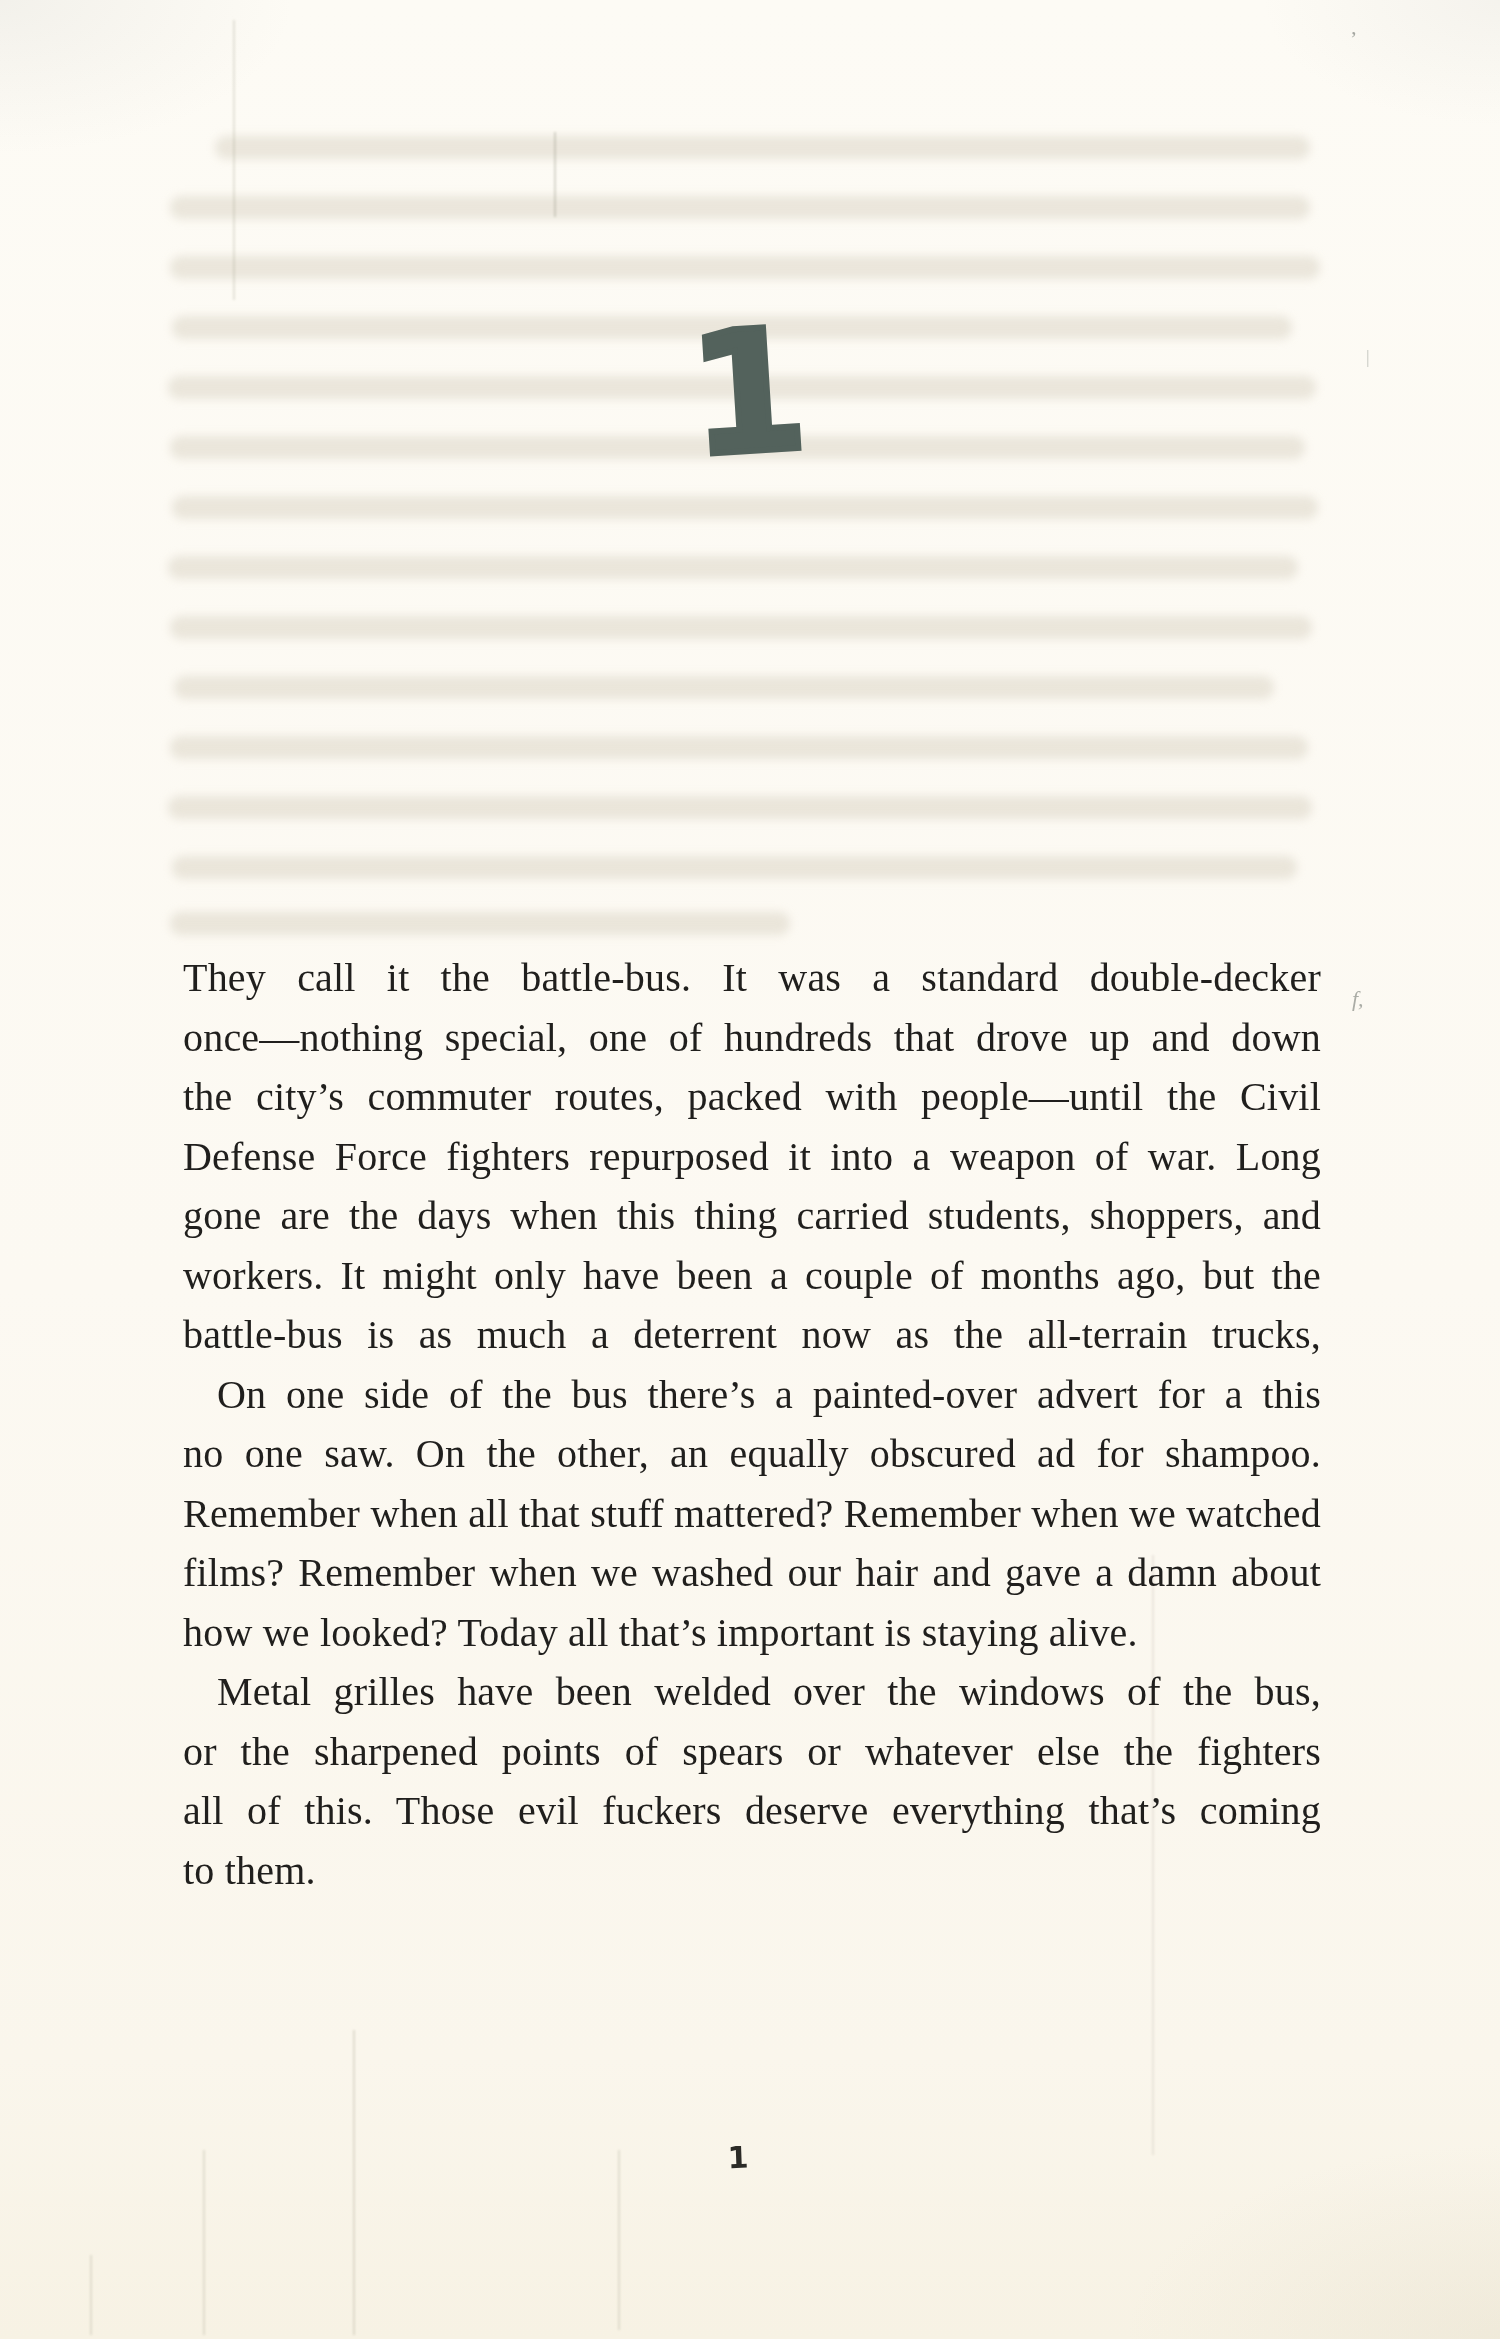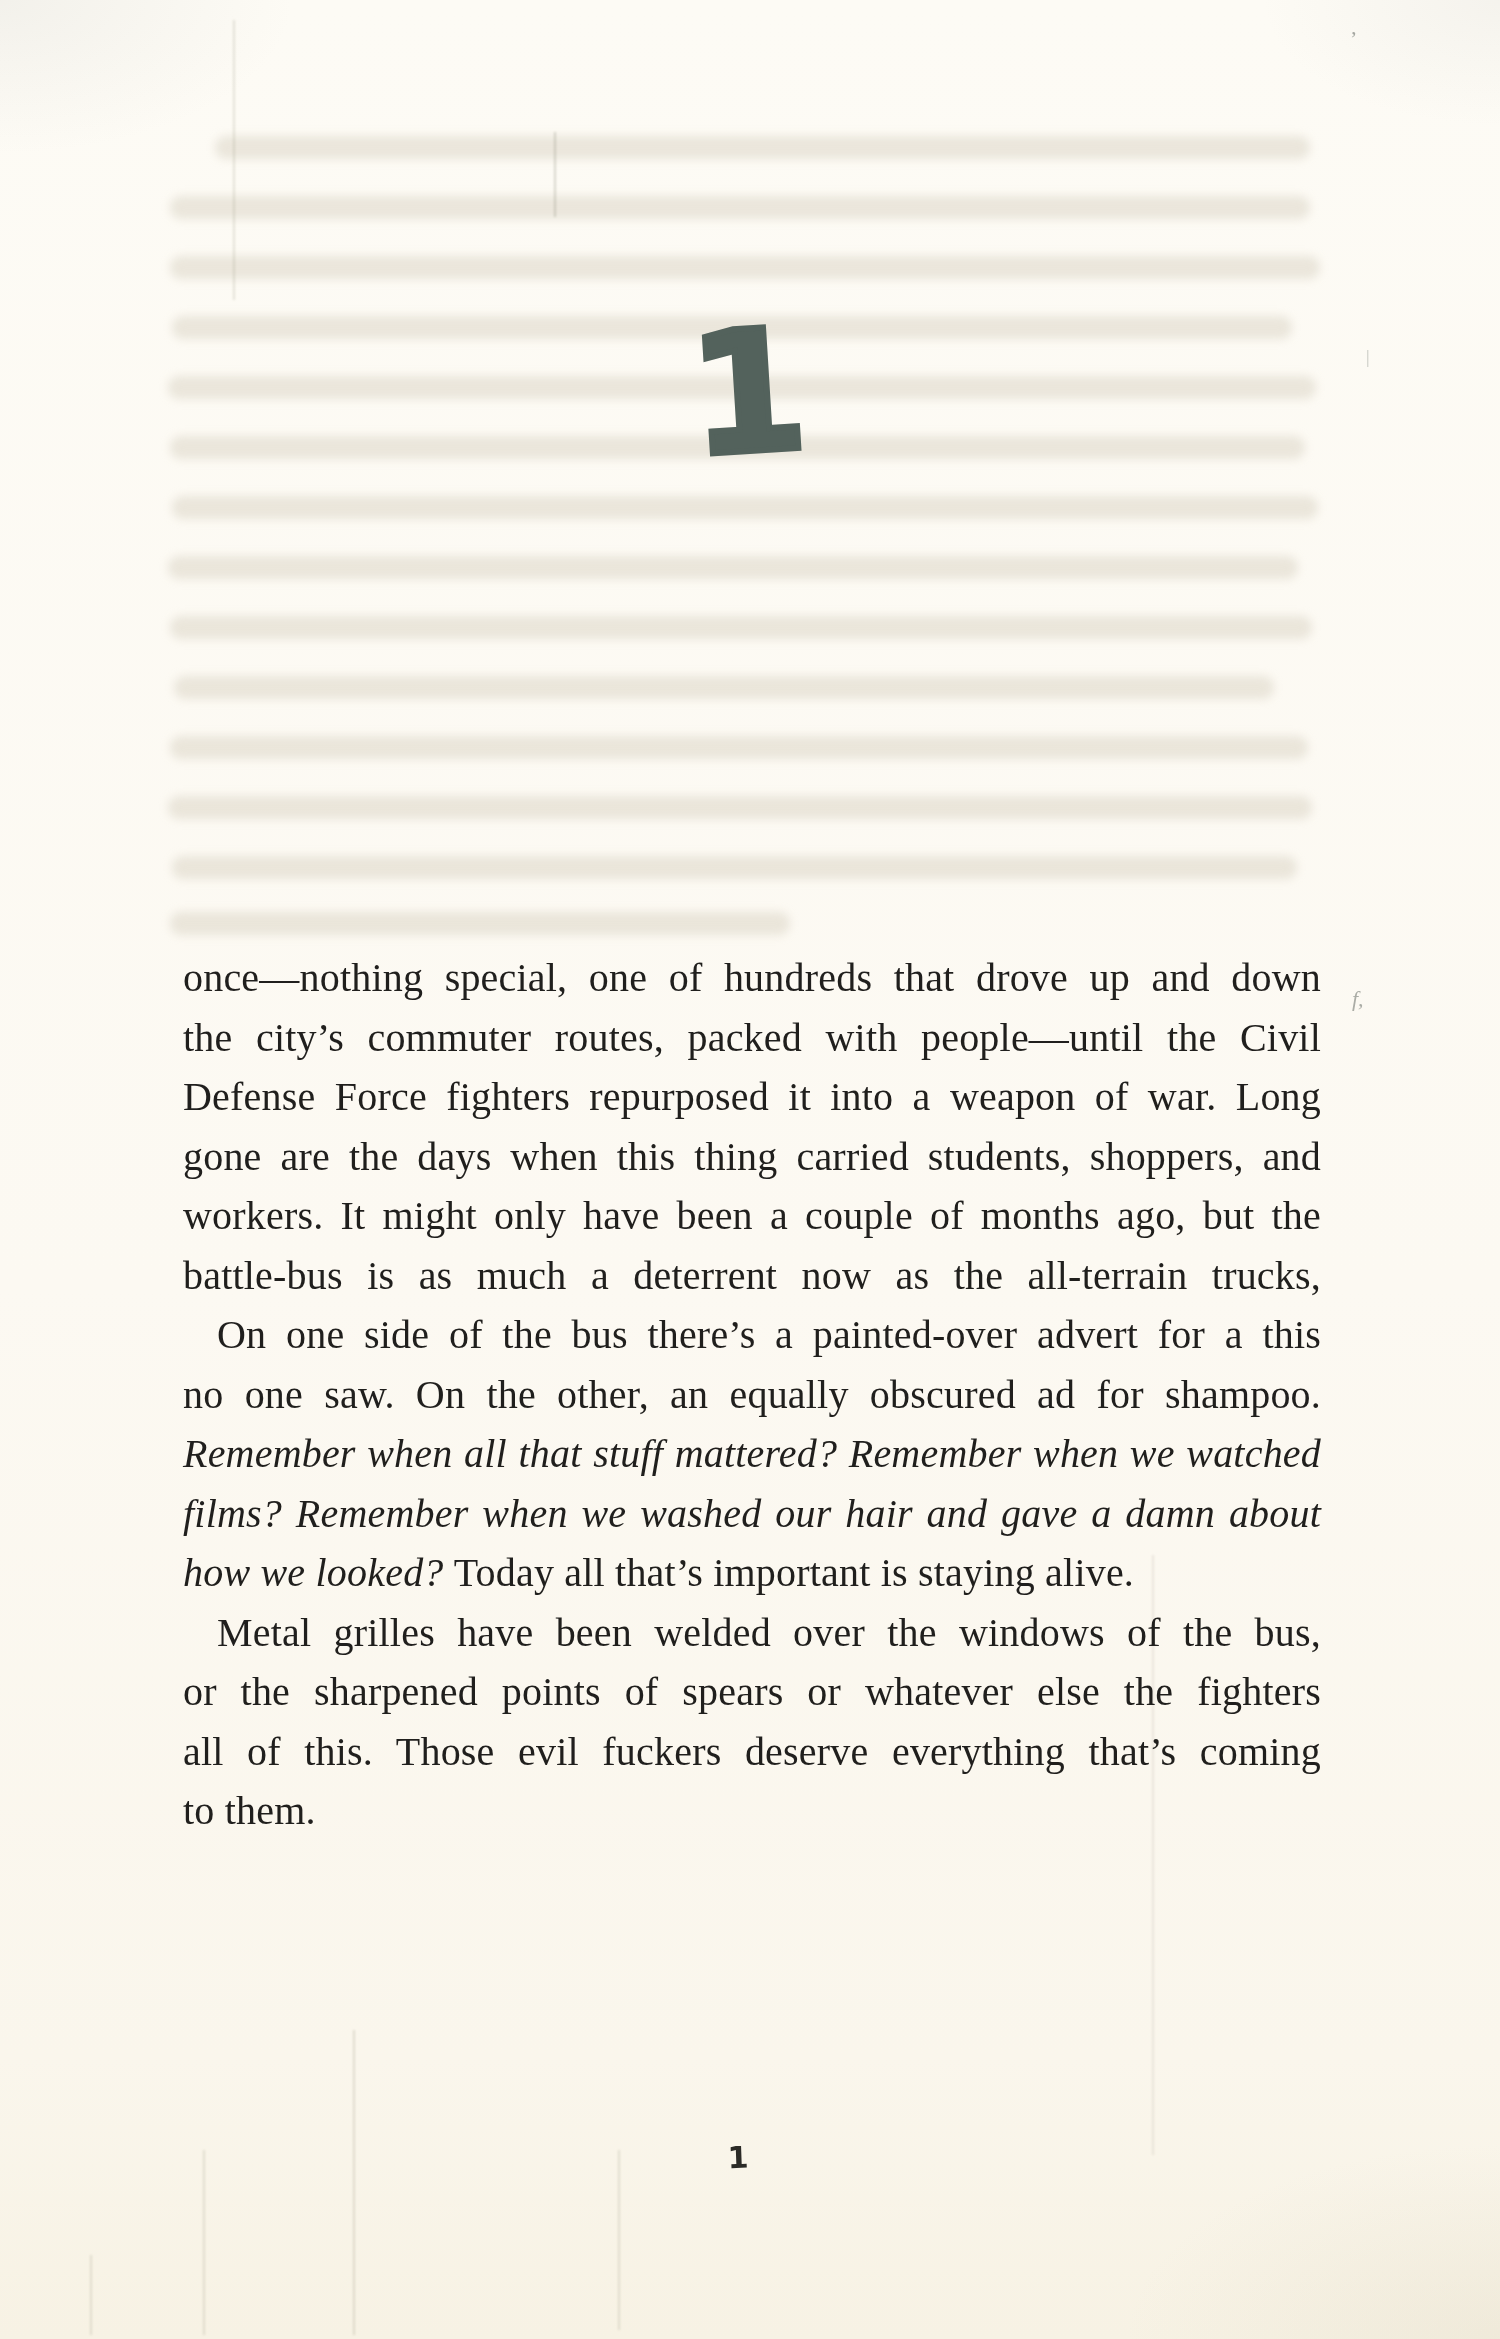--- a/index.html
+++ b/index.html
@@ -39,21 +39,21 @@
   }
   
   #body-text{
     position:absolute;left:183px;top:948px;width:1138px;
     font-size:40px;line-height:59.5px;color:#201f1d;
     letter-spacing:0.2px;
   }
   .line{white-space:normal;}
   .line.just{text-align:justify;text-align-last:justify;}
   .line.indent{text-indent:34px;}
-  .it{font-style:italic;}
+  .it{}
   
   #folio{
     position:absolute;left:716px;top:2140px;width:44px;
     text-align:center;
     font-family:"DejaVu Sans", sans-serif;
     font-weight:bold;font-size:30px;color:#2b2a26;
     transform:rotate(-2deg);
   }
 </style>
 </head>
@@ -89,20 +89,21 @@
   <span class="speck" style="left:1350px;top:28px;">’</span>
   <span class="speck" style="left:1366px;top:348px;font-size:18px;color:rgba(110,115,108,0.4);">|</span>
   <span class="speck" style="left:1352px;top:988px;font-style:italic;color:rgba(90,95,90,0.5);">f,</span>
 
   <div id="chapnum">
     <span>1</span>
   </div>
 
   <div id="body-text">
       <div>
+        <div class="line just"><span>They call it the battle-bus. It was a standard double-decker</span></div>
         <div class="line just"><span>once—nothing special, one of hundreds that drove up and down</span></div>
         <div class="line just"><span>the city’s commuter routes, packed with people—until the Civil</span></div>
         <div class="line just"><span>Defense Force fighters repurposed it into a weapon of war. Long</span></div>
         <div class="line just"><span>gone are the days when this thing carried students, shoppers, and</span></div>
         <div class="line just"><span>workers. It might only have been a couple of months ago, but the</span></div>
         <div class="line just"><span>battle-bus is as much a deterrent now as the all-terrain trucks,</span></div>
       </div>
       <div>
         <div class="line just indent"><span>On one side of the bus there’s a painted-over advert for a this</span></div>
         <div class="line just"><span>no one saw. On the other, an equally obscured ad for shampoo.</span></div>

